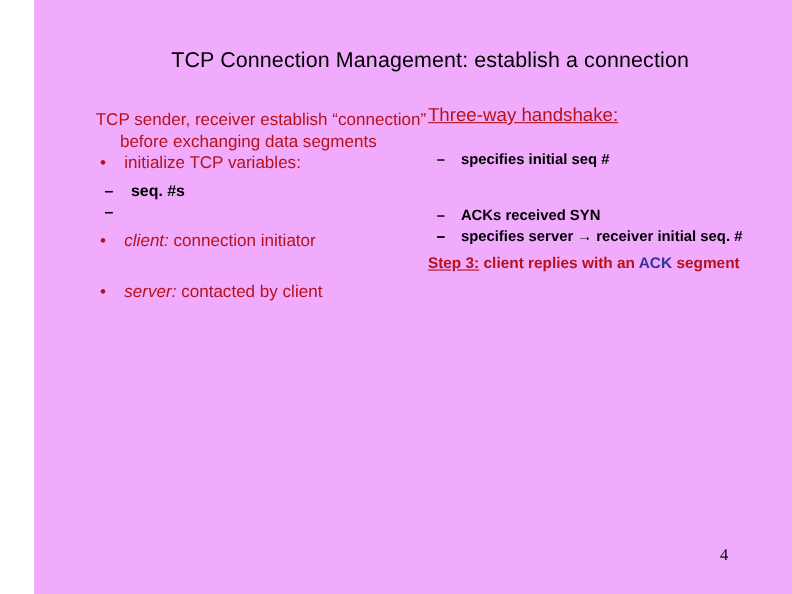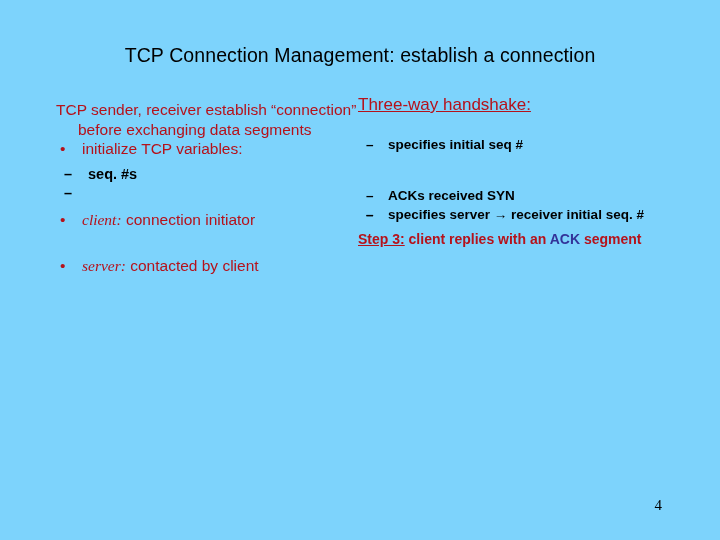--- a/index.html
+++ b/index.html
@@ -13,21 +13,22 @@
     height: 540px;
     position: relative;
     overflow: hidden;
     font-family: "Liberation Sans", sans-serif;
     -webkit-font-smoothing: antialiased;
   }
 
   .slide {
     position: absolute;
     inset: 0;
-    background: #7dd3fc;
+    background: #f0abfc;
+    margin-left: 31px;
   }
 
   
   .slide-title {
     position: absolute;
     left: 0;
     top: 44px;
     width: 720px;
     text-align: center;
     font-size: 19.5px;
@@ -44,21 +45,21 @@
     top: 100px;
     width: 310px;
   }
   .col-right {
     position: absolute;
     left: 358px;
     top: 94px;
     width: 306px;
   }
   .blue { color: #333399; }
-  .ital { font-style: italic; font-family: Liberation Serif, serif; }
+  .ital { font-style: italic; }
 
   
   .para-hang {
     padding-left: 22px;
     text-indent: -22px;
     font-size: 15.5px;
     line-height: 19.6px;
     color: #B5121B;
   }
 

